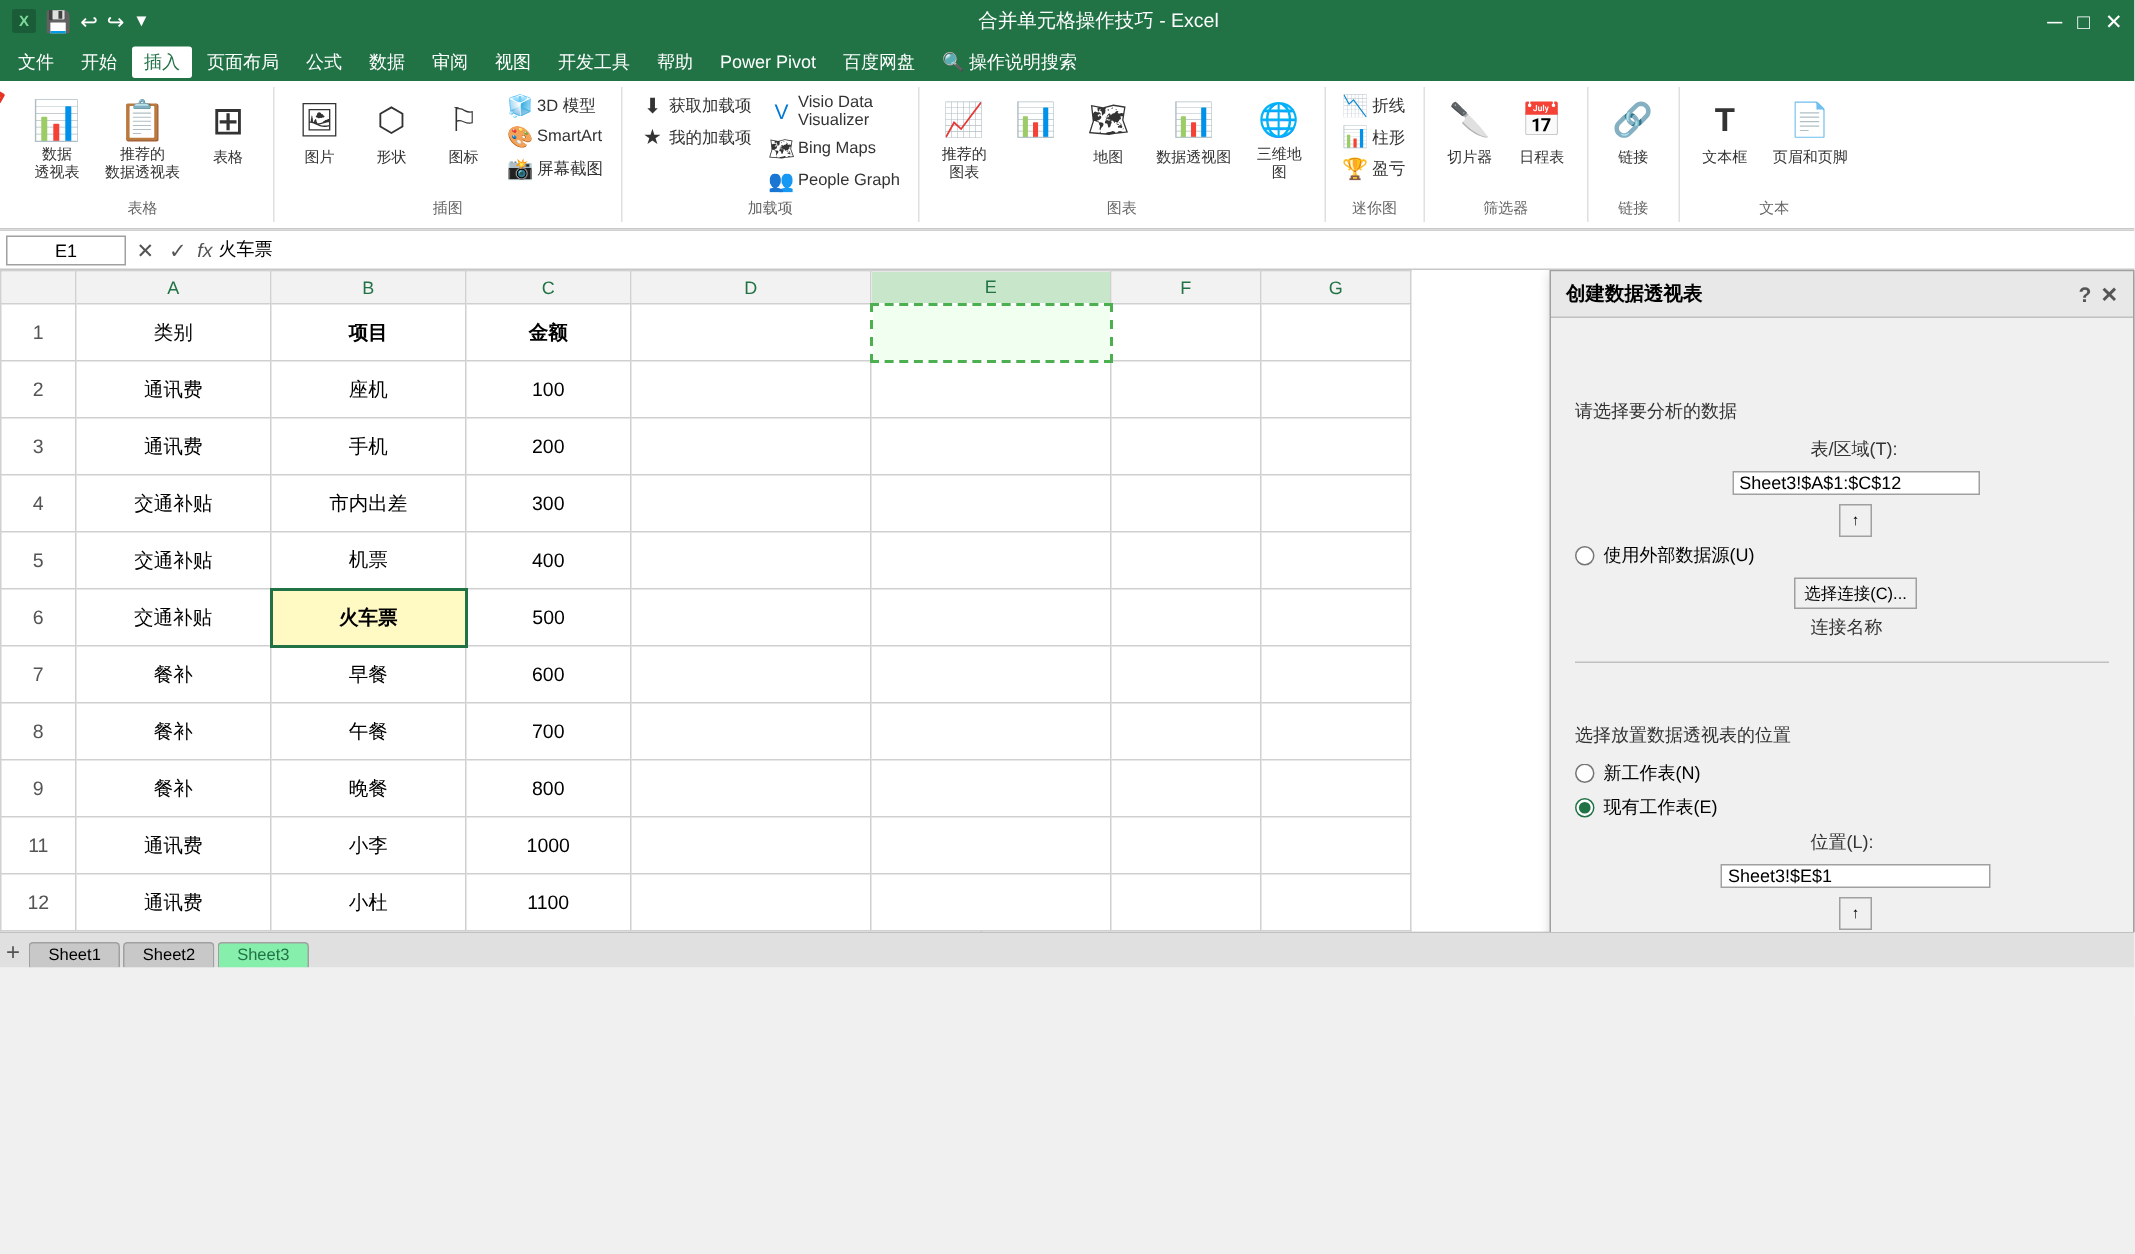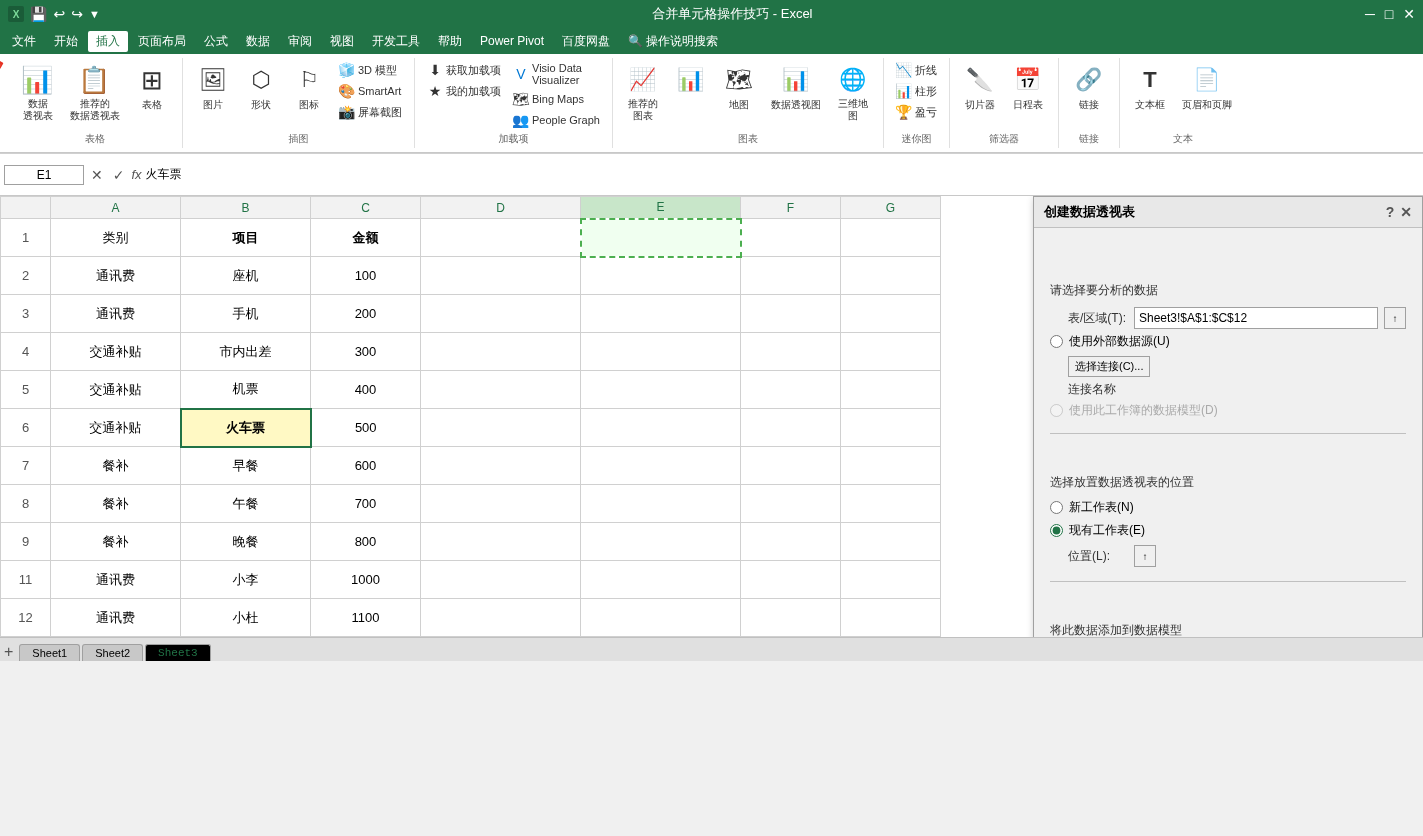--- a/index.html
+++ b/index.html
@@ -106,21 +106,21 @@
     .ribbon-btn-small .icon-small { font-size: 14px; width: 16px; height: 16px; display: flex; align-items: center; justify-content: center; }
 
     .ribbon-col { display: flex; flex-direction: column; gap: 1px; }
 
     
     .formula-bar {
       background: white;
       border-bottom: 1px solid #c8c8c8;
       display: flex;
       align-items: center;
-      height: 42px;
+      height: 26px;
       padding: 0 4px;
       gap: 4px;
     }
     .name-box {
       width: 80px;
       border: 1px solid #a0a0a0;
       height: 20px;
       padding: 0 4px;
       font-size: 12px;
       text-align: center;
@@ -190,21 +190,21 @@
       align-items: center;
       font-size: 13px;
       font-weight: bold;
     }
     .dialog-title-icons { display: flex; gap: 6px; color: #555; font-size: 14px; cursor: pointer; }
     .dialog-body { padding: 14px 16px; }
     .dialog-section-label { font-size: 12px; color: #333; margin-bottom: 8px; }
     .dialog-section { margin-bottom: 14px; margin-top: 40px; }
     .radio-row { display: flex; align-items: center; gap: 6px; margin-bottom: 6px; font-size: 12px; }
     .radio-row input[type=radio] { accent-color: #217346; }
-    .input-row { display: flex; align-items: center; gap: 6px; margin-left: 18px; margin-bottom: 4px; }
+    .input-row { display: flex; align-items: center; gap: 6px; margin-left: 18px; margin-bottom: 4px; flex-direction: column; }
     .input-row label { font-size: 12px; color: #333; min-width: 60px; }
     .input-box {
       flex: 1;
       border: 1px solid #a0a0a0;
       height: 22px;
       padding: 0 4px;
       font-size: 12px;
       font-family: inherit;
       background: white;
     }
@@ -256,23 +256,22 @@
       background: #c8c8c8;
       border: 1px solid #a0a0a0;
       border-bottom: none;
       padding: 2px 12px;
       font-size: 11px;
       cursor: pointer;
       border-radius: 3px 3px 0 0;
       margin-right: 2px;
     }
     .sheet-tab.active {
-      background: #000000;
+      background: #86efac;
       color: #217346;
-      font-family: Liberation Mono, monospace;
     }
 
     
     .input-expand {
       border: 1px solid #a0a0a0;
       background: #f0f0f0;
       width: 22px;
       height: 22px;
       display: flex;
       align-items: center;
@@ -681,40 +680,37 @@
           <input type="radio" name="datasrc" id="r2" style="">
           <label for="r2">使用外部数据源(U)</label>
         </div>
         <div class="input-row">
           <button class="btn-select">选择连接(C)...</button>
         </div>
         <div class="input-row">
           <label>连接名称</label>
         </div>
 
-        <div class="radio-row">
-          <input type="radio" name="datasrc" id="r3" disabled="" style="">
-          <label for="r3" class="disabled-radio">使用此工作簿的数据模型(D)</label>
-        </div>
       </div>
 
       <hr class="dialog-divider">
 
       <div class="dialog-section">
         <div class="dialog-section-label">选择放置数据透视表的位置</div>
         <div class="radio-row">
           <input type="radio" name="location" id="r4" style="">
           <label for="r4">新工作表(N)</label>
         </div>
         <div class="radio-row">
           <input type="radio" name="location" id="r5" checked="" style="">
           <label for="r5">现有工作表(E)</label>
         </div>
         <div class="input-row" style="position:relative;">
           <label>位置(L):</label>
+          <input class="input-box" type="text" style="width: 180px;" value="Sheet3!$E$1">
           <div class="input-expand">↑</div>
 
         </div>
       </div>
 
       <hr class="dialog-divider">
 
       <div class="dialog-section">
         <div class="dialog-section-label">将此数据添加到数据模型</div>
       </div>

